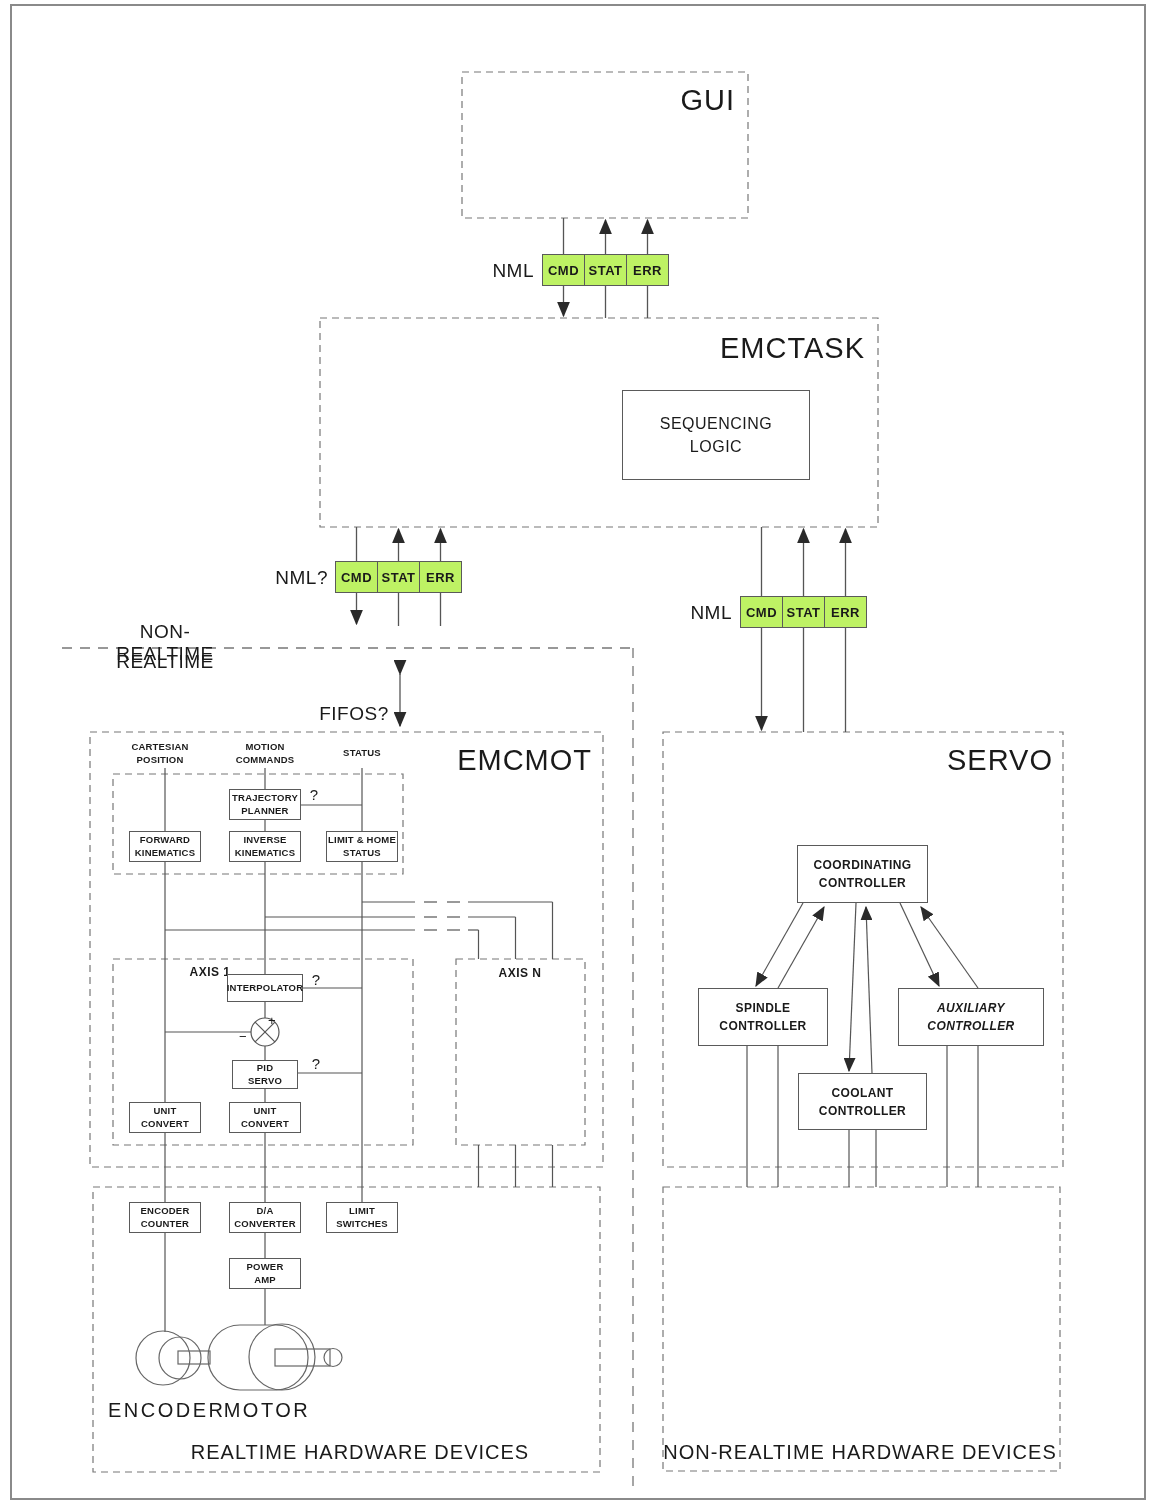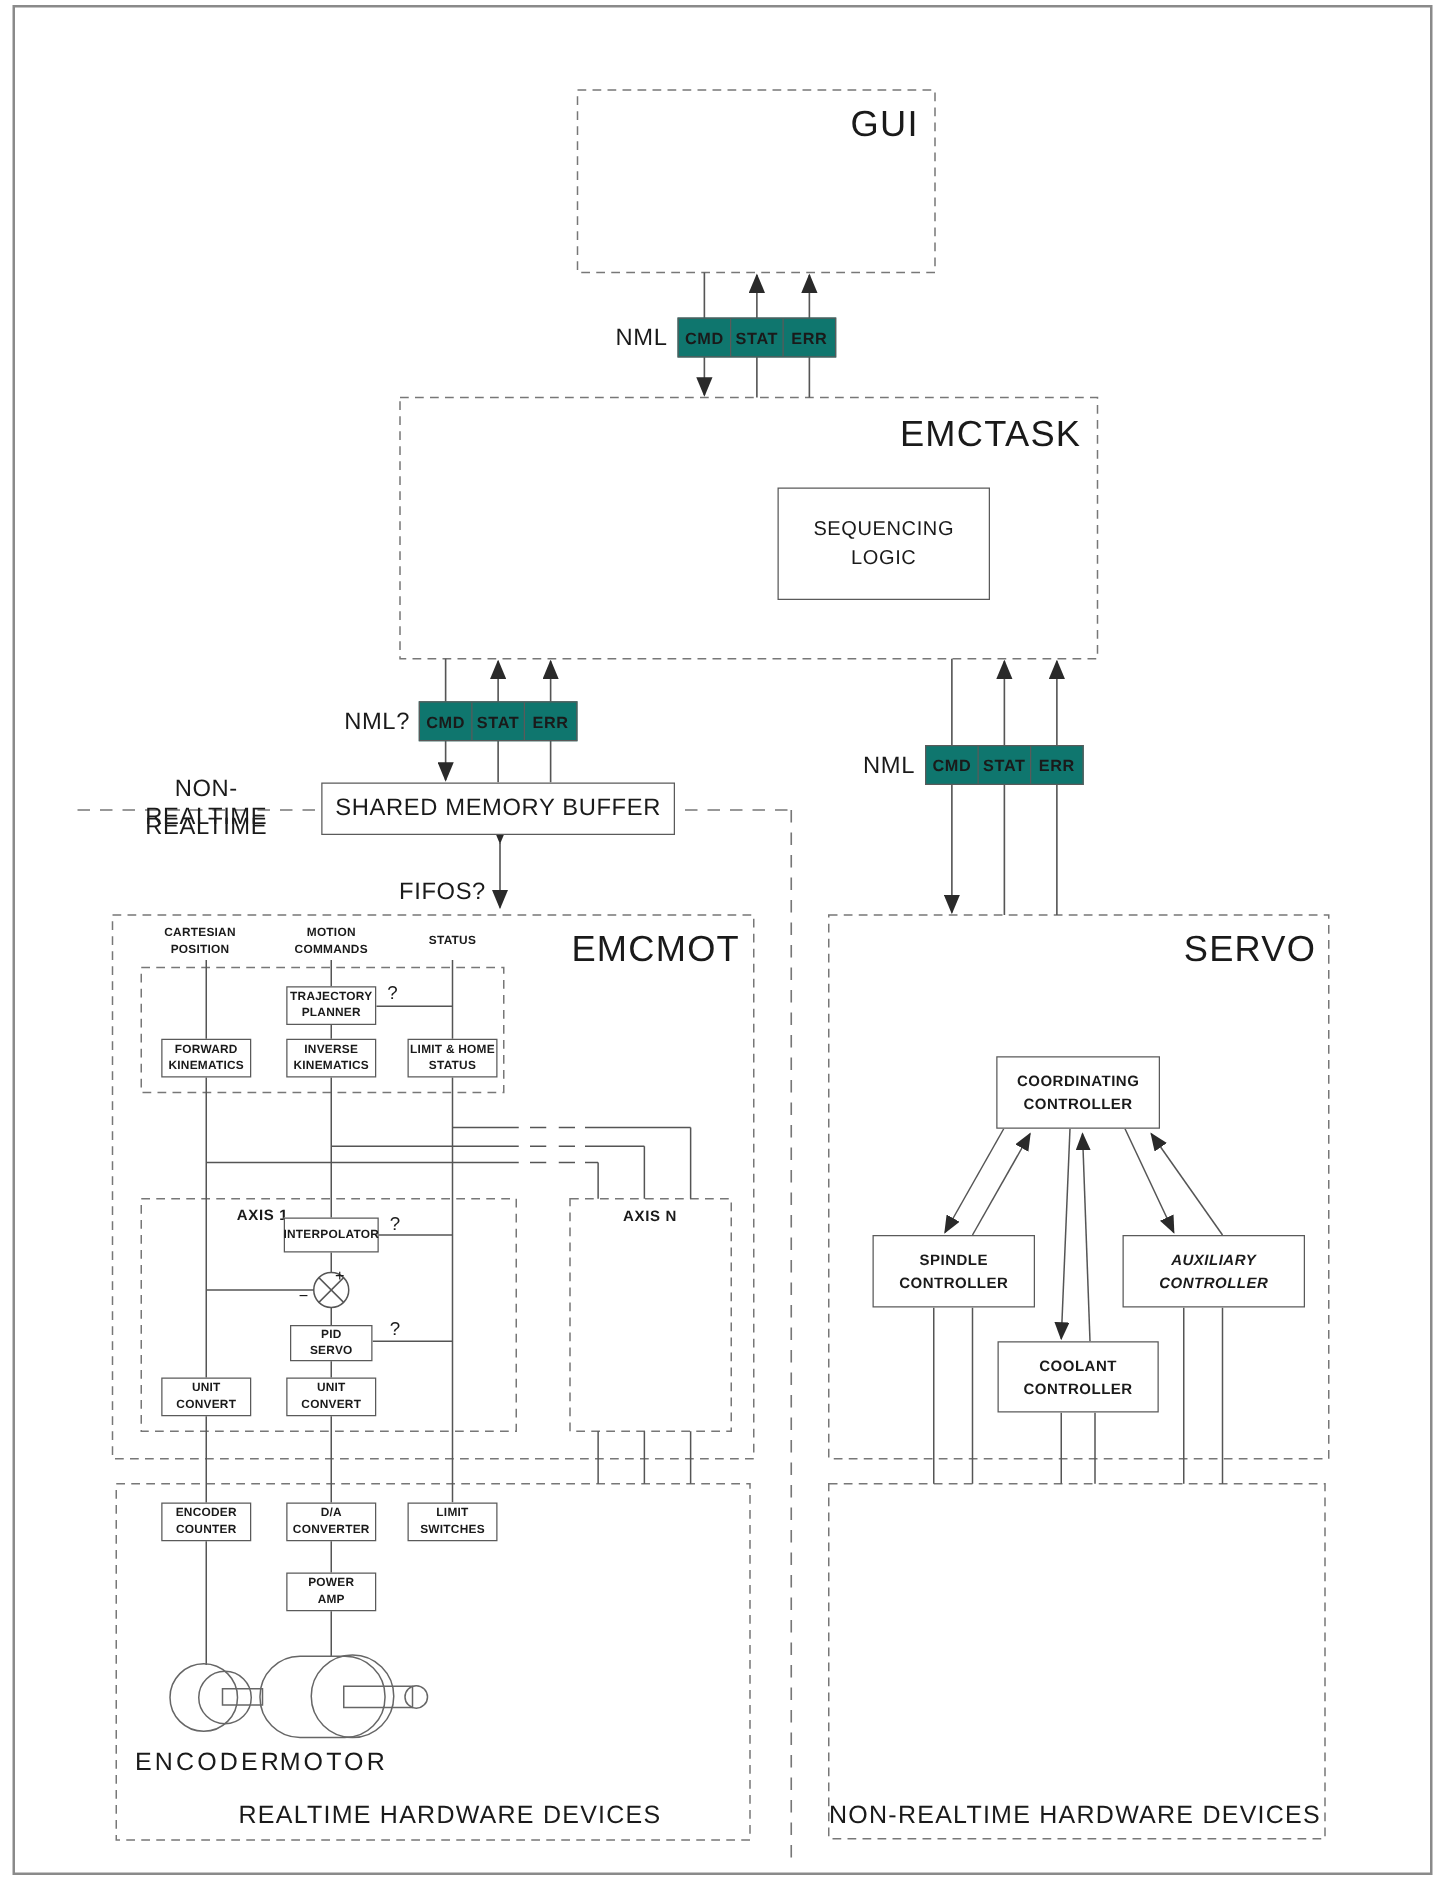--- a/index.html
+++ b/index.html
@@ -16,21 +16,21 @@
   .t-med{font-size:19px;letter-spacing:0.5px;font-weight:400;}
   .t-box{font-size:16px;line-height:1.45;letter-spacing:0.5px;}
   .t-cell{font-size:13px;font-weight:700;letter-spacing:0.5px;}
   .t-sm{font-size:9.5px;font-weight:700;line-height:1.35;letter-spacing:0.2px;}
   .t-ctl{font-size:12px;font-weight:700;line-height:1.5;letter-spacing:0.4px;}
   .t-axis{font-size:12px;font-weight:700;letter-spacing:0.5px;}
   .t-q{font-size:15px;font-weight:400;}
   .t-dev{font-size:20px;letter-spacing:2.5px;font-weight:400;}
   .t-hw{font-size:20px;letter-spacing:1px;font-weight:400;}
   .tr{text-align:right;} .tc{text-align:center;}
-  .cellrow{position:absolute;box-sizing:border-box;z-index:3;background:#0f766e;
+  .cellrow{position:absolute;box-sizing:border-box;z-index:3;background:#bef264;
            border:1px solid #5a5a5a;display:flex;}
   .cellrow span{flex:1;display:flex;align-items:center;justify-content:center;}
   .cellrow span + span{border-left:1px solid #5a5a5a;}
   .pm{position:absolute;z-index:2;font-size:13px;font-weight:400;}
 </style>
 </head>
 <body>
 
 <div class="stage">
   <div class="frame"></div>
@@ -144,40 +144,39 @@
   <div class="lbl t-big tr" style="left:610px;top:84px;width:125px;">GUI</div>
 
   <div class="lbl t-med tr" style="left:478px;top:260px;width:56px;">NML</div>
   <div class="cellrow t-cell" style="left:542px;top:254px;width:127px;height:32px;">
     <span>CMD</span>
     <span>STAT</span>
     <span>ERR</span>
   </div>
 
   <div class="lbl t-big tr" style="left:645px;top:332px;width:220px;">EMCTASK</div>
-  <div class="box t-box" style="left:622px;top:390px;width:170px;height:90px;">SEQUENCING
+  <div class="box t-box" style="left:622px;top:390px;width:188px;height:90px;">SEQUENCING
 LOGIC</div>
 
   <div class="lbl t-med tr" style="left:266px;top:567px;width:62px;">NML?</div>
   <div class="cellrow t-cell" style="left:335px;top:561px;width:127px;height:32px;">
     <span>CMD</span>
     <span>STAT</span>
     <span>ERR</span>
   </div>
 
   <div class="lbl t-med tr" style="left:678px;top:602px;width:54px;">NML</div>
   <div class="cellrow t-cell" style="left:740px;top:596px;width:127px;height:32px;">
     <span>CMD</span>
     <span>STAT</span>
     <span>ERR</span>
   </div>
 
   <div class="lbl t-med tc" style="left:95px;top:621px;width:140px;">NON-REALTIME</div>
   <div class="lbl t-med tc" style="left:95px;top:651px;width:140px;">REALTIME</div>
-  <div class="box t-med" style="left:257px;top:626px;width:283px;height:42px;">SHARED MEMORY BUFFER</div>
   <div class="lbl t-med tc" style="left:318px;top:686px;width:72px;margin-top:17px;">FIFOS?</div>
 
   <div class="lbl t-big tr" style="left:440px;top:744px;width:152px;">EMCMOT</div>
   <div class="lbl t-sm tc" style="left:120px;top:741px;width:80px;">CARTESIAN
 POSITION</div>
   <div class="lbl t-sm tc" style="left:225px;top:741px;width:80px;">MOTION
 COMMANDS</div>
   <div class="lbl t-sm tc" style="left:322px;top:747px;width:80px;">STATUS</div>
 
   <div class="box t-sm" style="left:229px;top:789px;width:72px;height:31px;">TRAJECTORY

